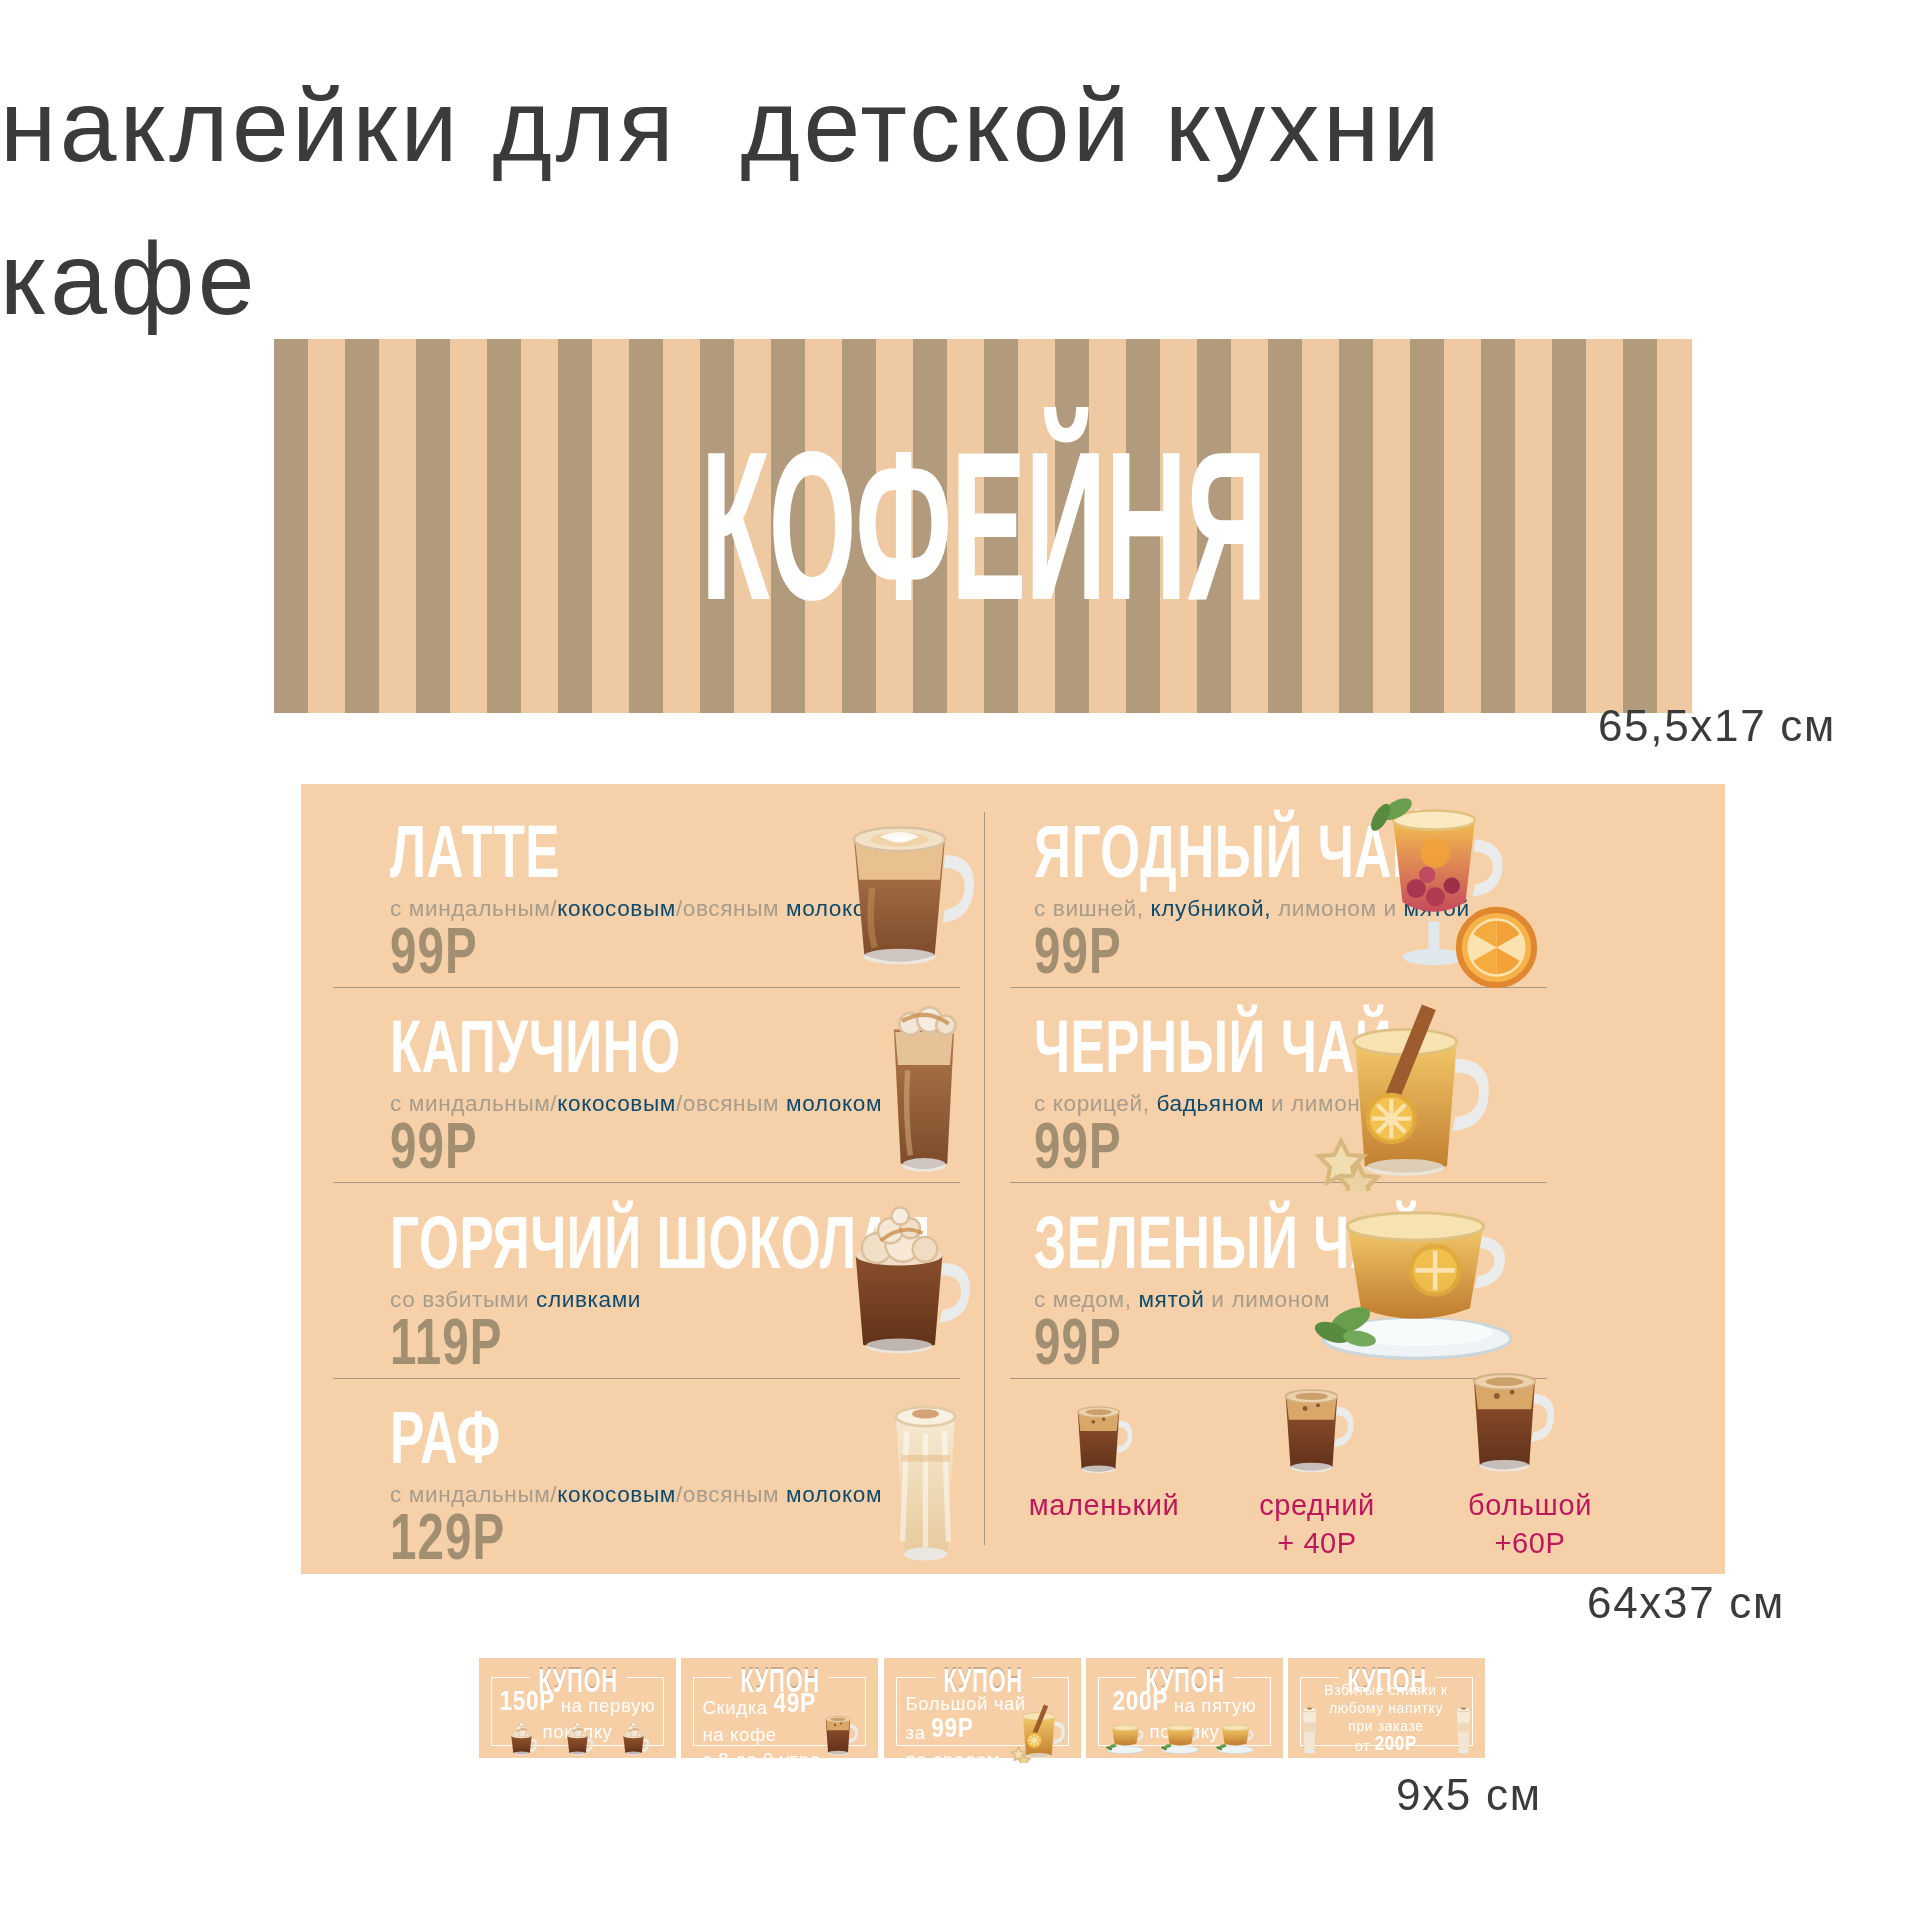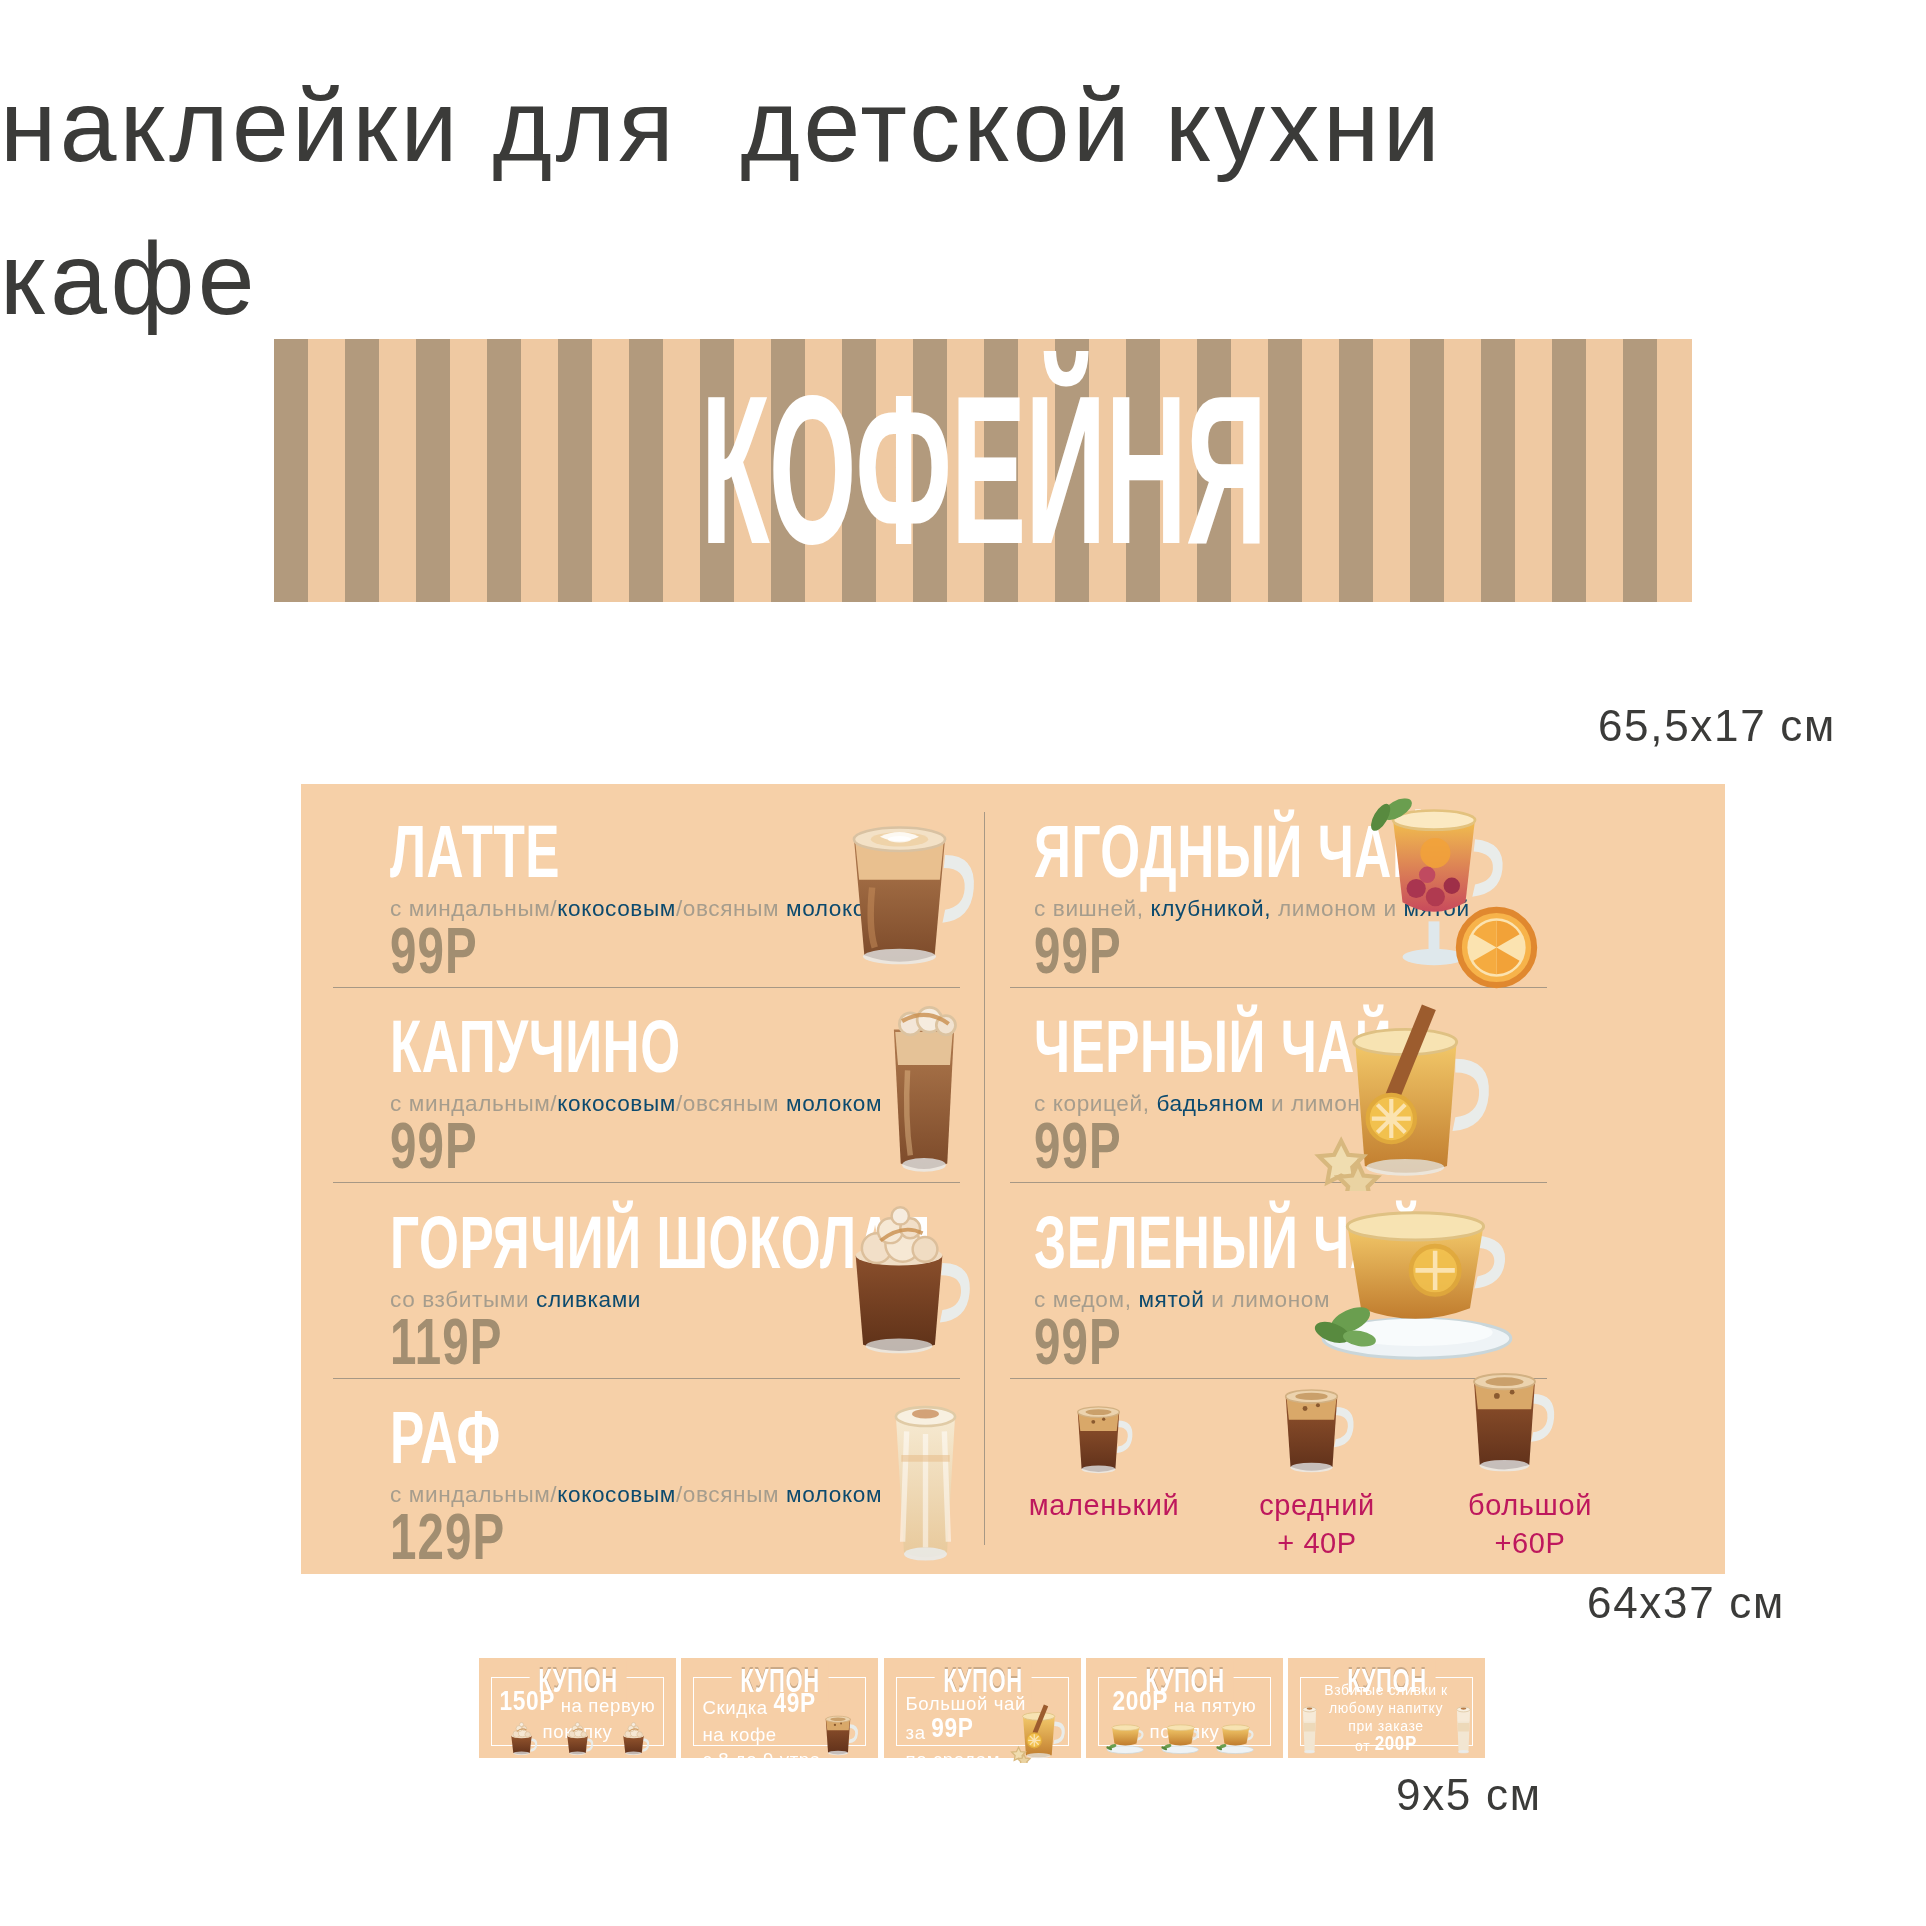--- a/index.html
+++ b/index.html
@@ -11,21 +11,21 @@
   }
   .page-title{
     position:absolute;left:0;width:1920px;color:var(--text-dark);
     font-size:102px;font-weight:400;letter-spacing:3.4px;white-space:pre;
   }
   #title1{top:68px;}
   #title2{top:221px;}
 
   
   #banner{
-    position:absolute;left:274px;top:339px;width:1418px;height:263px;
+    position:absolute;left:274px;top:339px;width:1418px;height:374px;
     background:repeating-linear-gradient(to right, var(--stripe-dark) 0 34px, var(--stripe-light) 34px 71px);
     display:flex;align-items:center;justify-content:center;
   }
   #banner-word{
     color:#ffffff;font-weight:700;font-size:141px;letter-spacing:-1.1px;white-space:nowrap;
     display:inline-block;transform:scale(0.8,1.5);
   }
 
   .size-label{
     position:absolute;color:var(--text-dark);font-size:44px;letter-spacing:1.7px;white-space:nowrap;

